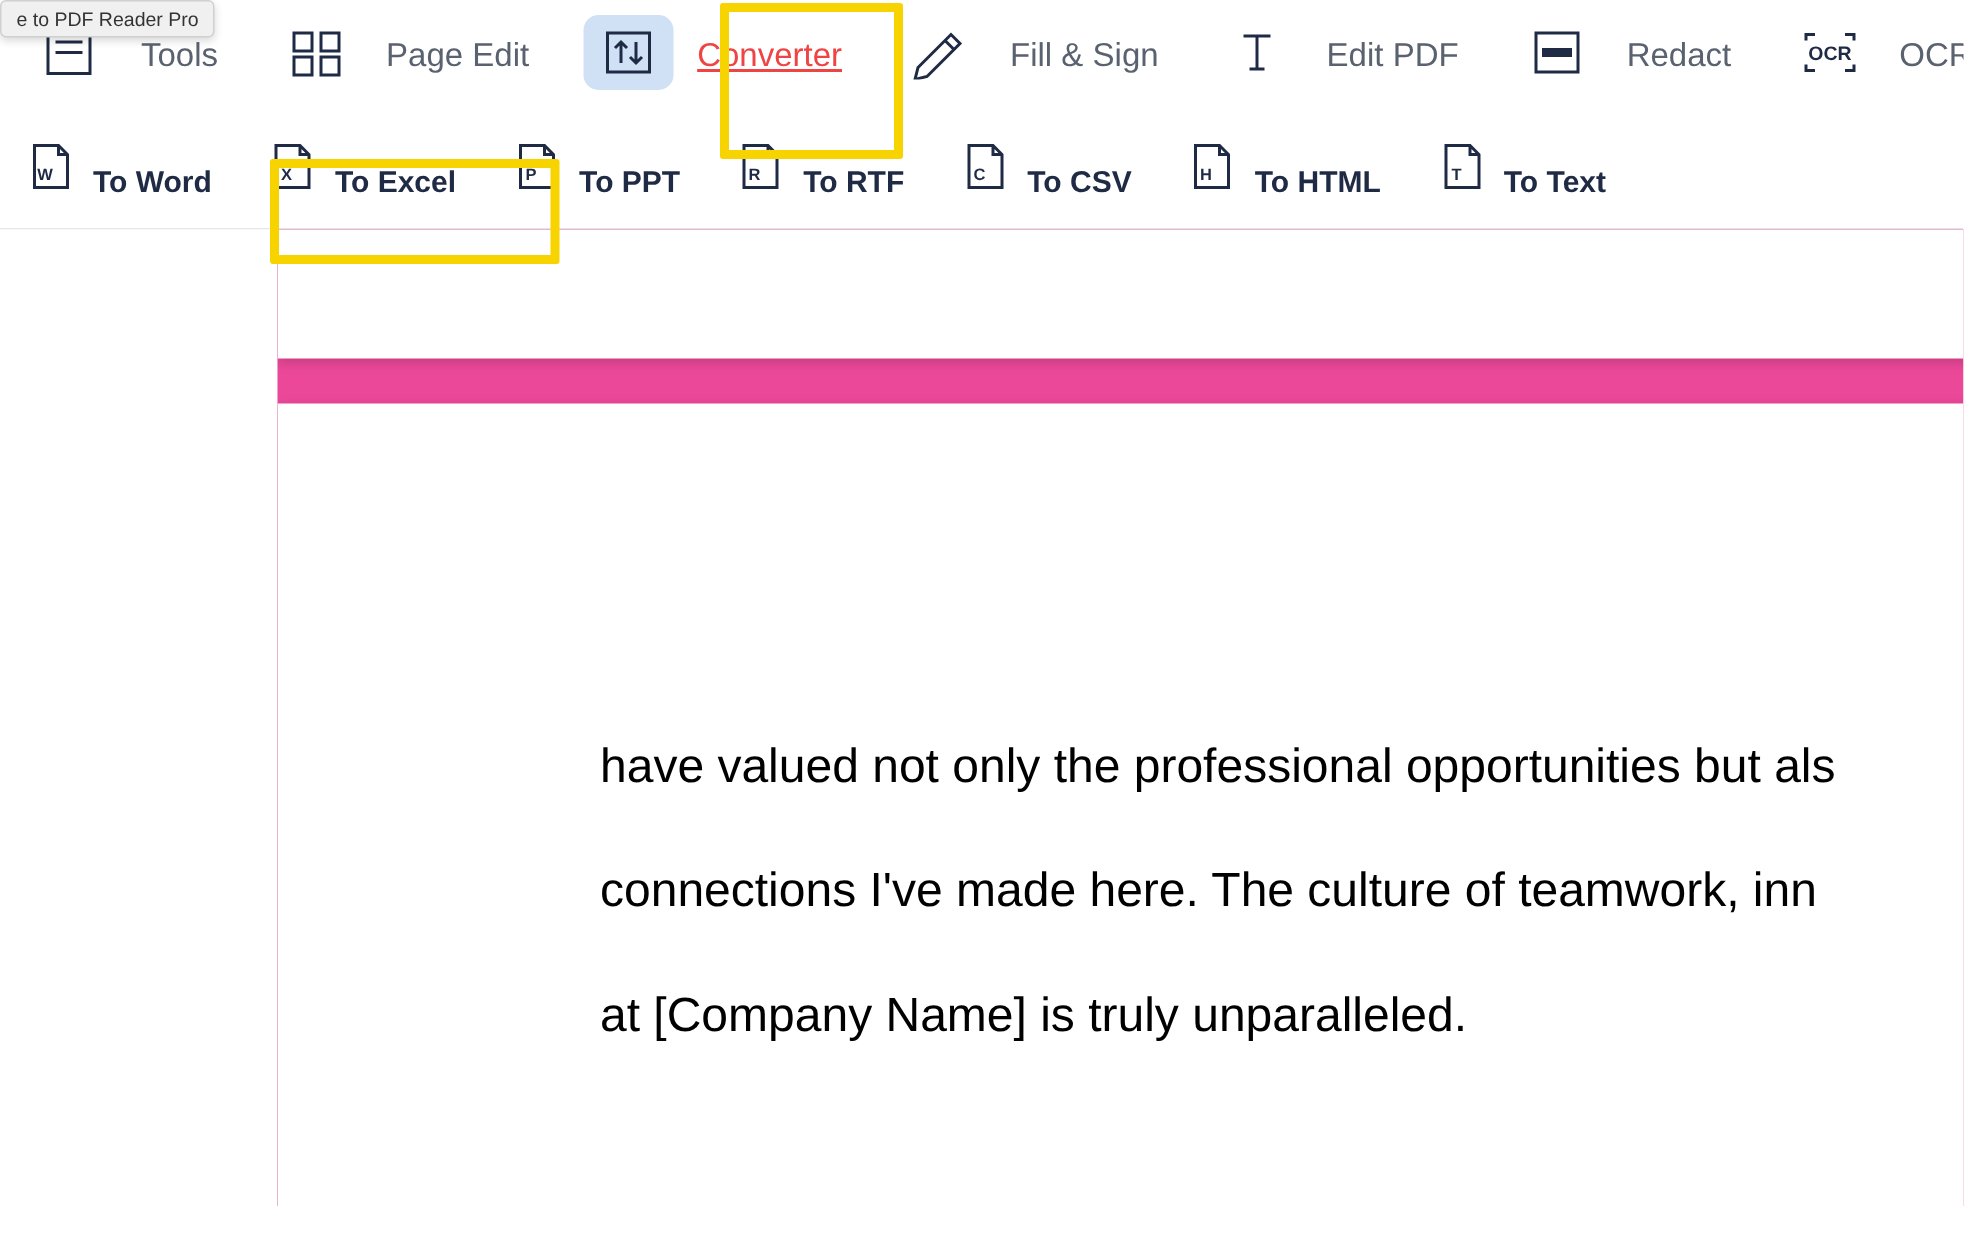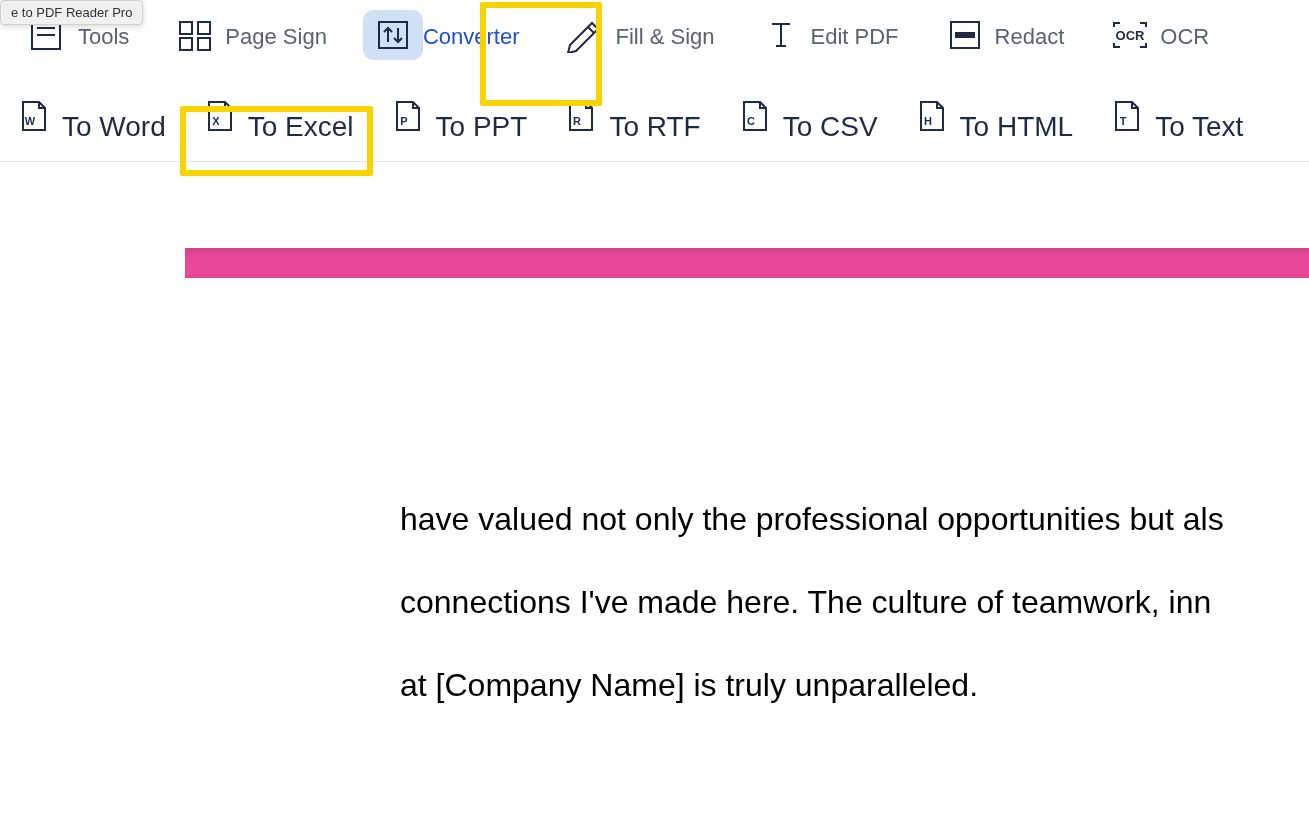--- a/index.html
+++ b/index.html
@@ -31,22 +31,22 @@
     cursor: pointer;
     color: #4a5568;
   }
   .tool .iconwrap {
     width: 60px; height: 50px;
     display: flex; align-items: center; justify-content: center;
     border-radius: 10px;
     margin-bottom: 4px;
   }
   .tool.active .iconwrap { background: #d0e0f5; }
-  .tool .label { font-size: 22px; color: #5a6270; white-space: nowrap; }
-  .tool.active .label { color: #1d4ed8; }
+  .tool .label { font-size: 22px; color: #5a6270; white-space: nowrap; margin-left: 16px; }
+  .tool.active .label { color: #ef4444; text-decoration: underline; }
   .hl-box {
     border: 6px solid #f7d300;
     border-radius: 2px;
     position: absolute;
     pointer-events: none;
     z-index: 50;
   }
   .hl1 { left: 480px; top: 2px; width: 122px; height: 104px; }
   .hl2 { left: 180px; top: 106px; width: 193px; height: 70px; }
 
@@ -56,21 +56,21 @@
     gap: 38px;
     padding: 18px 10px 18px 10px;
     background: #fff;
     border-bottom: 1px solid #e2e6ea;
   }
   .conv {
     display: flex; align-items: center; gap: 12px;
     cursor: pointer;
     color: #1f2a44;
   }
-  .conv .clabel { font-size: 28px; color: #1f2a44; font-weight: 400; white-space: nowrap; margin-top: 23px; }
+  .conv .clabel { font-size: 20px; color: #1f2a44; font-weight: 700; white-space: nowrap; margin-top: 23px; }
   .conv svg { flex: none; }
 
   .workspace {
     display: flex;
     height: calc(831px - 180px);
     background: #f2f3f4;
   }
   .sidebar { width: 185px; background: #fff; border-right: none; }
   .pages {
     flex: 1; background: #ec4899; position: relative; overflow: hidden;
@@ -114,21 +114,21 @@
 
   <div class="tool">
     <div class="iconwrap">
       <svg width="38" height="34" viewBox="0 0 38 34">
           <rect class="ico" x="4" y="4" width="12" height="12"></rect>
           <rect class="ico" x="22" y="4" width="12" height="12"></rect>
           <rect class="ico" x="4" y="20" width="12" height="12"></rect>
           <rect class="ico" x="22" y="20" width="12" height="12"></rect>
         </svg>
     </div>
-    <div class="label">Page Sign</div>
+    <div class="label">Page Edit</div>
   </div>
 
 
   <div class="tool active">
     <div class="iconwrap">
       <svg width="40" height="36" viewBox="0 0 40 36">
           <rect class="ico" x="6" y="5" width="28" height="26"></rect>
           <path class="ico" d="M15 11v14 M11 15l4-4 4 4 M25 25V11 M29 21l-4 4-4-4"></path>
         </svg>
     </div>

